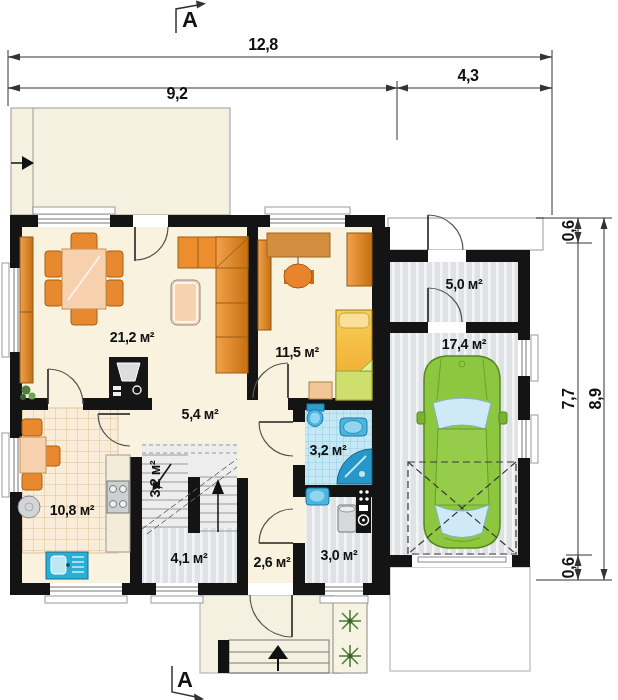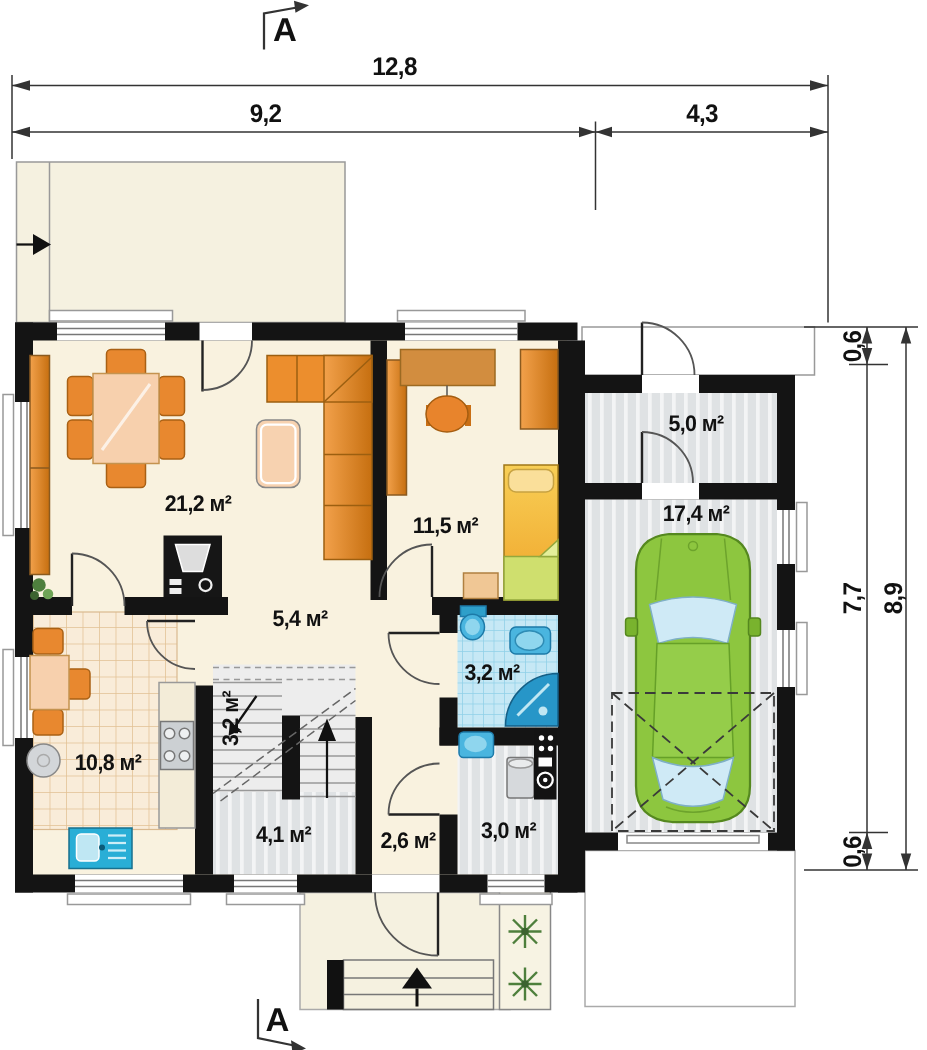--- a/index.html
+++ b/index.html
@@ -417,21 +417,21 @@
 <div class="lbl" style="left:464px;top:343px">17,4 м²</div>
 <div class="lbl" style="left:200px;top:413px">5,4 м²</div>
 <div class="lbl rot" style="left:154px;top:479px">3,2 м²</div>
 <div class="lbl" style="left:72px;top:509px">10,8 м²</div>
 <div class="lbl" style="left:189px;top:557px">4,1 м²</div>
 <div class="lbl" style="left:272px;top:561px">2,6 м²</div>
 <div class="lbl" style="left:339px;top:554px">3,0 м²</div>
 <div class="lbl" style="left:328px;top:449px">3,2 м²</div>
 
 <div class="dim" style="left:263px;top:45px">12,8</div>
-<div class="dim" style="left:177px;top:76px">9,2</div>
+<div class="dim" style="left:177px;top:94px">9,2</div>
 <div class="dim" style="left:468px;top:76px">4,3</div>
 <div class="dim rot" style="left:569px;top:231px">0,6</div>
 <div class="dim rot" style="left:569px;top:399px">7,7</div>
 <div class="dim rot" style="left:569px;top:568px">0,6</div>
 <div class="dim rot" style="left:596px;top:399px">8,9</div>
 
 <div class="sec" style="left:190px;top:20px">A</div>
 <div class="sec" style="left:185px;top:680px">A</div>
 
 </div>

